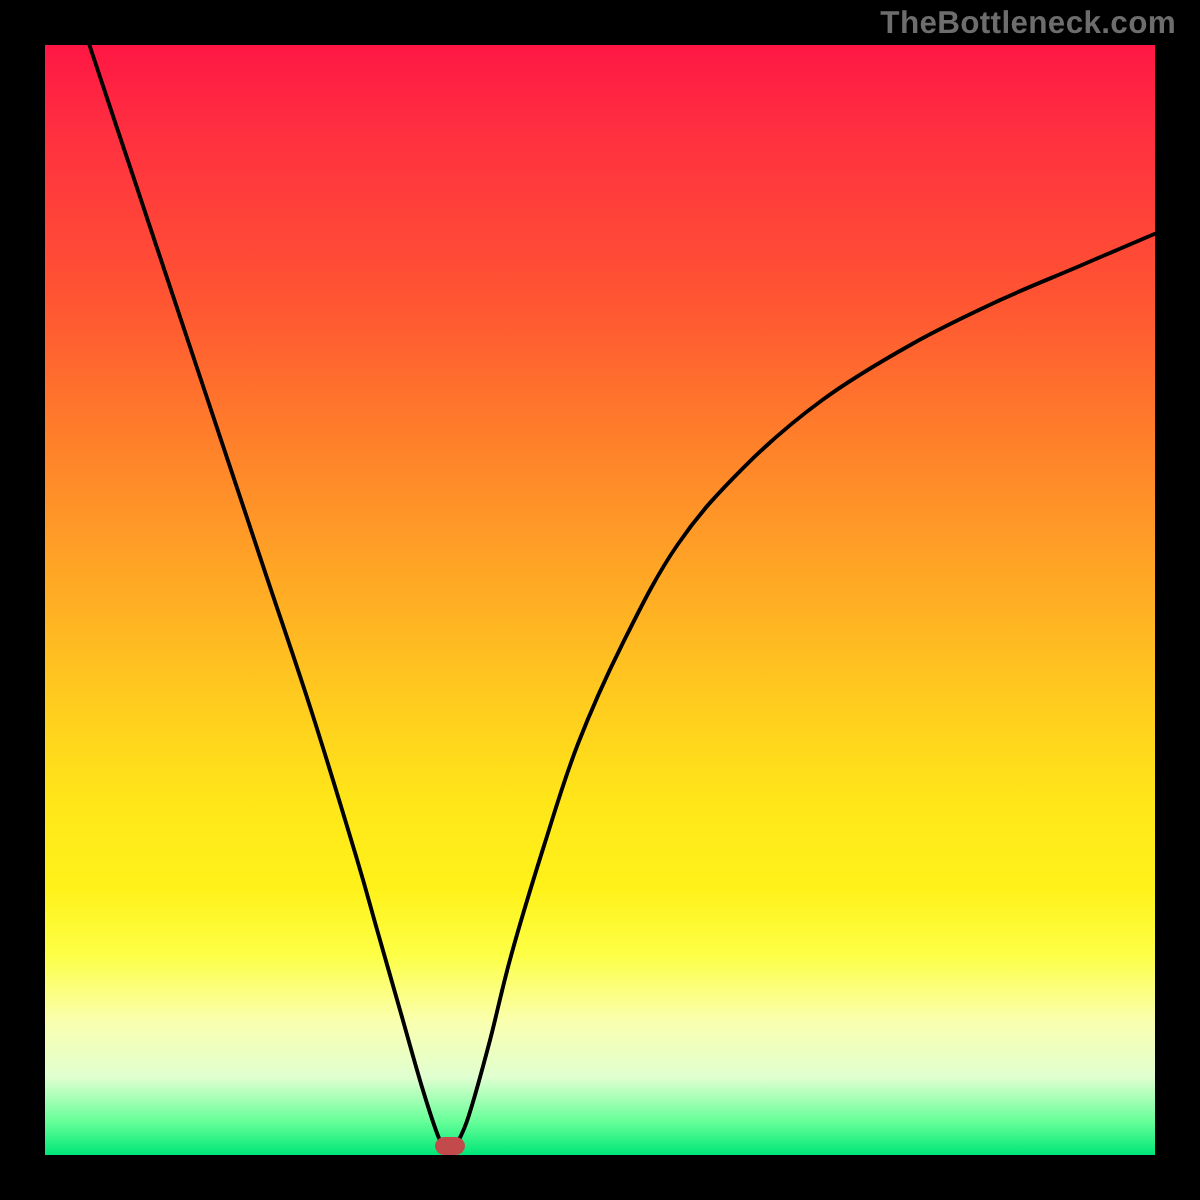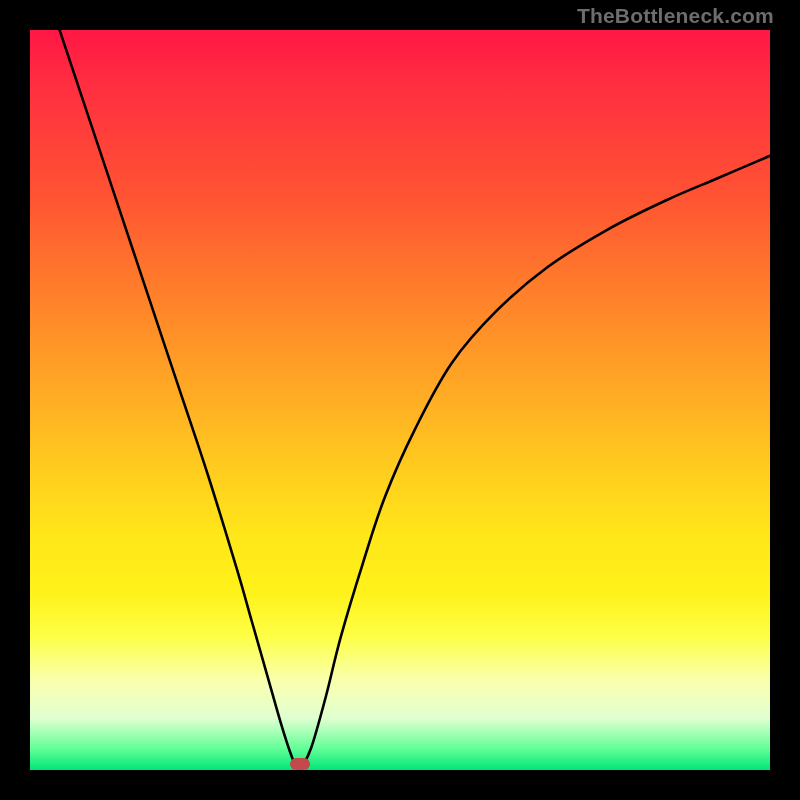--- a/index.html
+++ b/index.html
@@ -42,21 +42,21 @@
     position: absolute;
     width: 20px;
     height: 12px;
     background: #c24a4a;
     border-radius: 6px;
     transform: translate(-50%, -50%);
   }
   .watermark {
     position: absolute;
     top: 4px;
-    right: 26px;
+    right: 16px;
     font-family: Arial, Helvetica, sans-serif;
     font-size: 21px;
     font-weight: 600;
     color: #6d6d6d;
     letter-spacing: 0.2px;
   }
 </style>
 </head>
 <body>
 

